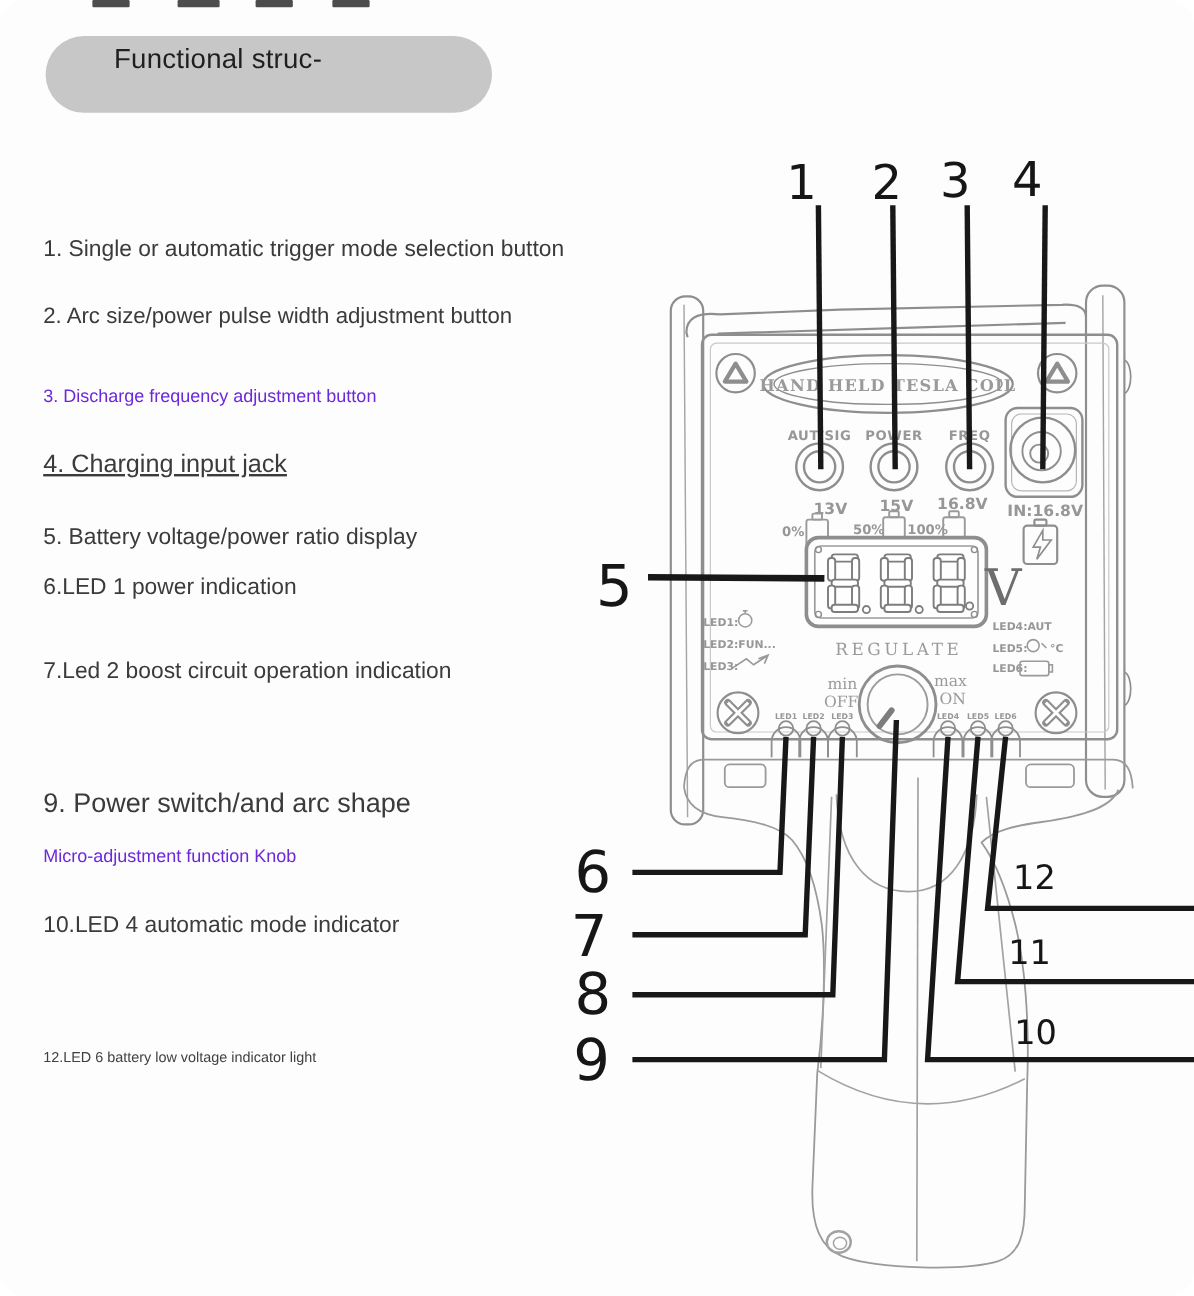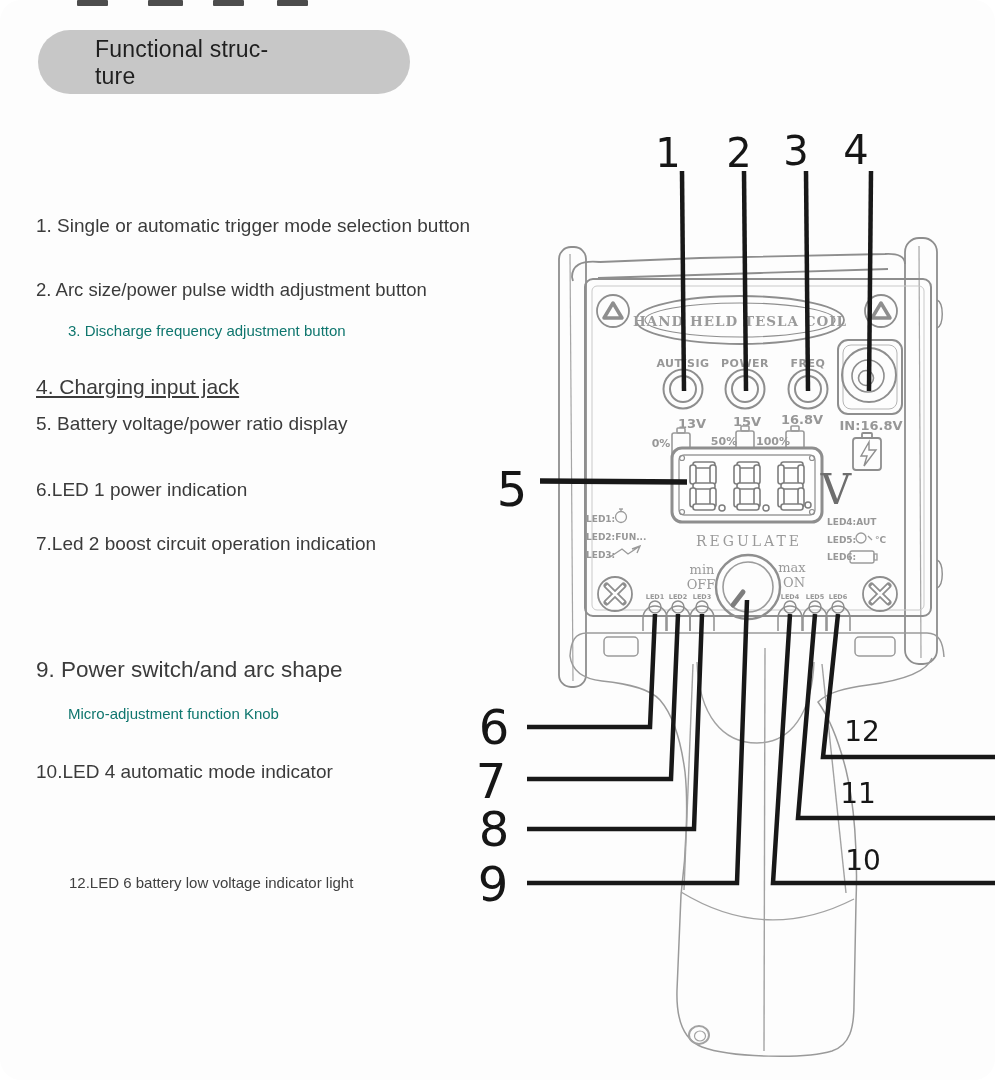--- a/index.html
+++ b/index.html
@@ -7,23 +7,23 @@
           font-family:"Liberation Sans","DejaVu Sans",sans-serif;border-radius:21px;}
   .topmark{position:absolute;top:0;height:6px;background:#2e2e2e;border-radius:1px;filter:blur(.6px);opacity:.85;}
   .badge{position:absolute;left:38px;top:30px;width:372px;height:64px;background:#c7c7c7;
          border-radius:32px;color:#1f1f1f;font-size:23px;line-height:27px;
          padding:6px 0 0 57px;box-sizing:border-box;letter-spacing:.2px;}
   .feature{position:absolute;left:36px;white-space:nowrap;color:#3b3b3b;}
   .f-19{font-size:19px;}
   .f-18{font-size:18.5px;}
   .f-21{font-size:21px;text-decoration:underline;}
   .f-22{font-size:22.5px;}
-  .f-15{font-size:15px;color:#0f766e;margin-left:32px;}
+  .f-15{font-size:15px;color:#6d28d9;}
   .f-16{font-size:16px;color:#474747;}
-  .f-17{font-size:15px;color:#414141;margin-left:33px;}
+  .f-17{font-size:12px;color:#414141;}
   .co{position:absolute;transform:translate(-50%,-50%);color:#161616;
       font-family:"DejaVu Sans",sans-serif;line-height:1;}
   .co-t{font-size:40px;}
   .co-l{font-size:48px;}
   .co-r{font-size:28px;}
   svg{position:absolute;left:0;top:0;}
   svg text{font-family:"DejaVu Sans",sans-serif;}
   .gtxt{fill:#979797;font-weight:bold;}
   .sertxt{fill:#9a9a9a;font-family:"DejaVu Serif",serif;}
 </style>
@@ -32,30 +32,29 @@
 
 <div id="canvas">
 
   <div class="topmark" style="left:77px;width:31px;"></div>
   <div class="topmark" style="left:148px;width:35px;"></div>
   <div class="topmark" style="left:213px;width:31px;"></div>
   <div class="topmark" style="left:277px;width:31px;"></div>
 
   <div class="badge">
     <div>Functional struc-</div>
-    <div>ture</div>
   </div>
 
-  <div class="feature f-19" style="top:215px">1. Single or automatic trigger mode selection button</div>
-  <div class="feature f-18" style="top:279px">2. Arc size/power pulse width adjustment button</div>
+  <div class="feature f-19" style="top:197px">1. Single or automatic trigger mode selection button</div>
+  <div class="feature f-18" style="top:252px">2. Arc size/power pulse width adjustment button</div>
   <div class="feature f-15" style="top:322px">3. Discharge frequency adjustment button</div>
   <div class="feature f-21" style="top:375px">4. Charging input jack</div>
-  <div class="feature f-19" style="top:413px">5. Battery voltage/power ratio display</div>
+  <div class="feature f-19" style="top:437px">5. Battery voltage/power ratio display</div>
   <div class="feature f-19" style="top:479px">6.LED 1 power indication</div>
-  <div class="feature f-19" style="top:533px">7.Led 2 boost circuit operation indication</div>
+  <div class="feature f-19" style="top:549px">7.Led 2 boost circuit operation indication</div>
   <div class="feature f-22" style="top:657px">9. Power switch/and arc shape</div>
   <div class="feature f-15" style="top:705px">Micro-adjustment function Knob</div>
   <div class="feature f-19" style="top:761px">10.LED 4 automatic mode indicator</div>
   <div class="feature f-17" style="top:874px">12.LED 6 battery low voltage indicator light</div>
 
   <svg width="995" height="1080" viewBox="0 0 995 1080">
     <defs>
       <g id="seg7" stroke="#7d7d7d" stroke-width="1.6" fill="#ffffff">
         <rect x="3" y="0" width="22" height="6" rx="2.5"></rect>
         <rect x="0" y="3" width="6" height="19" rx="2.5"></rect>

